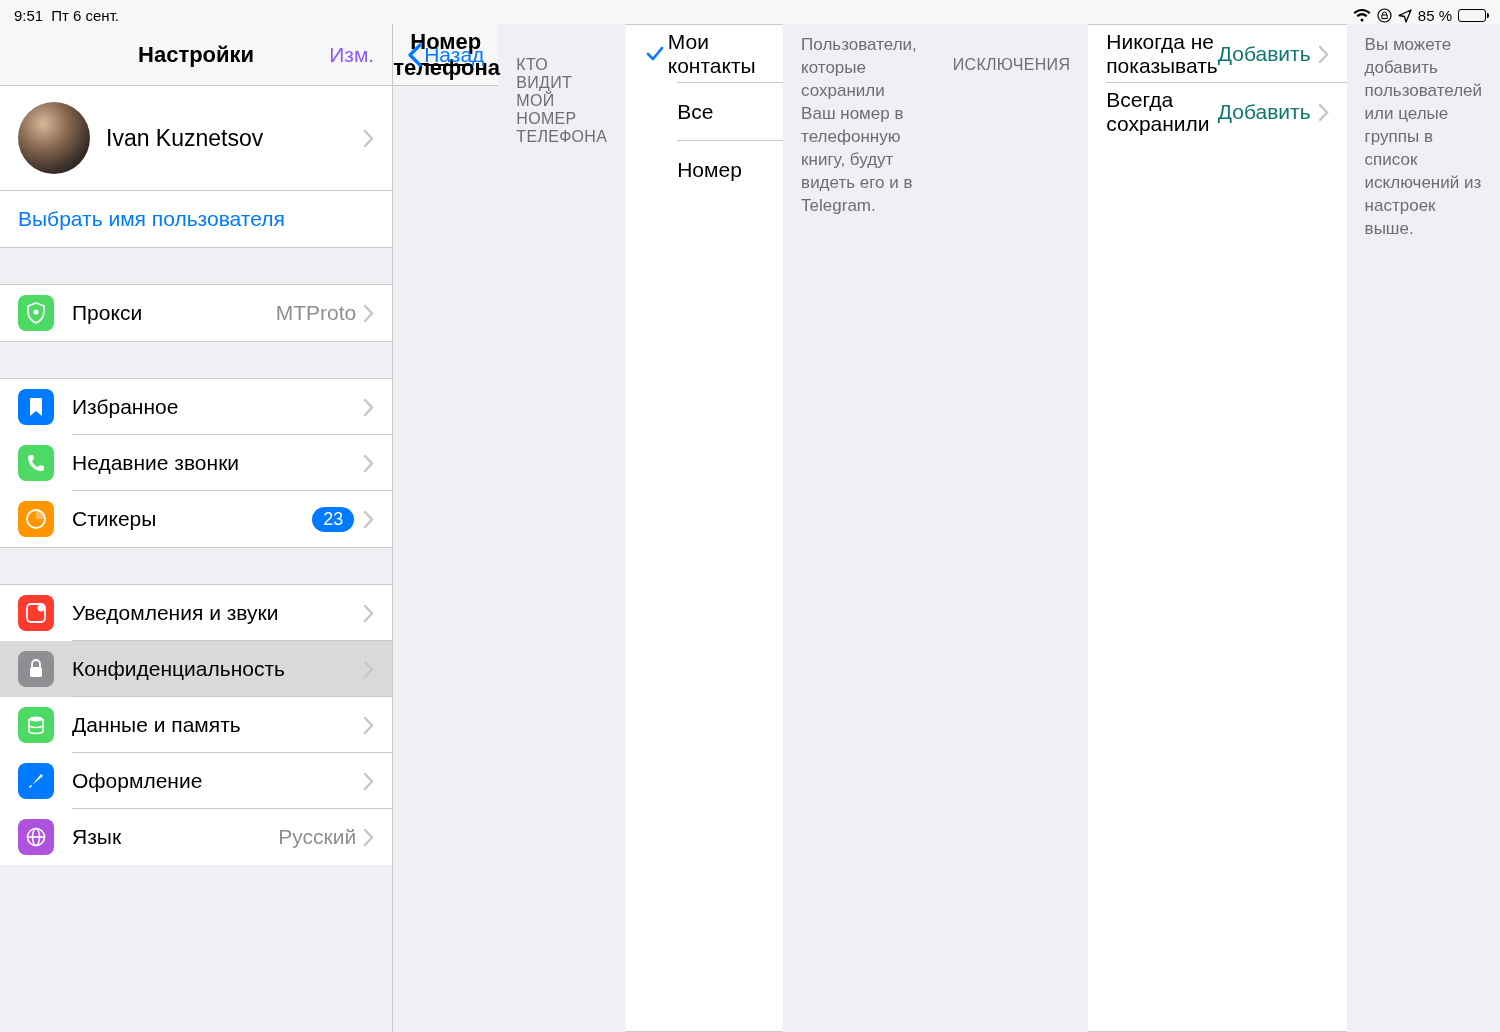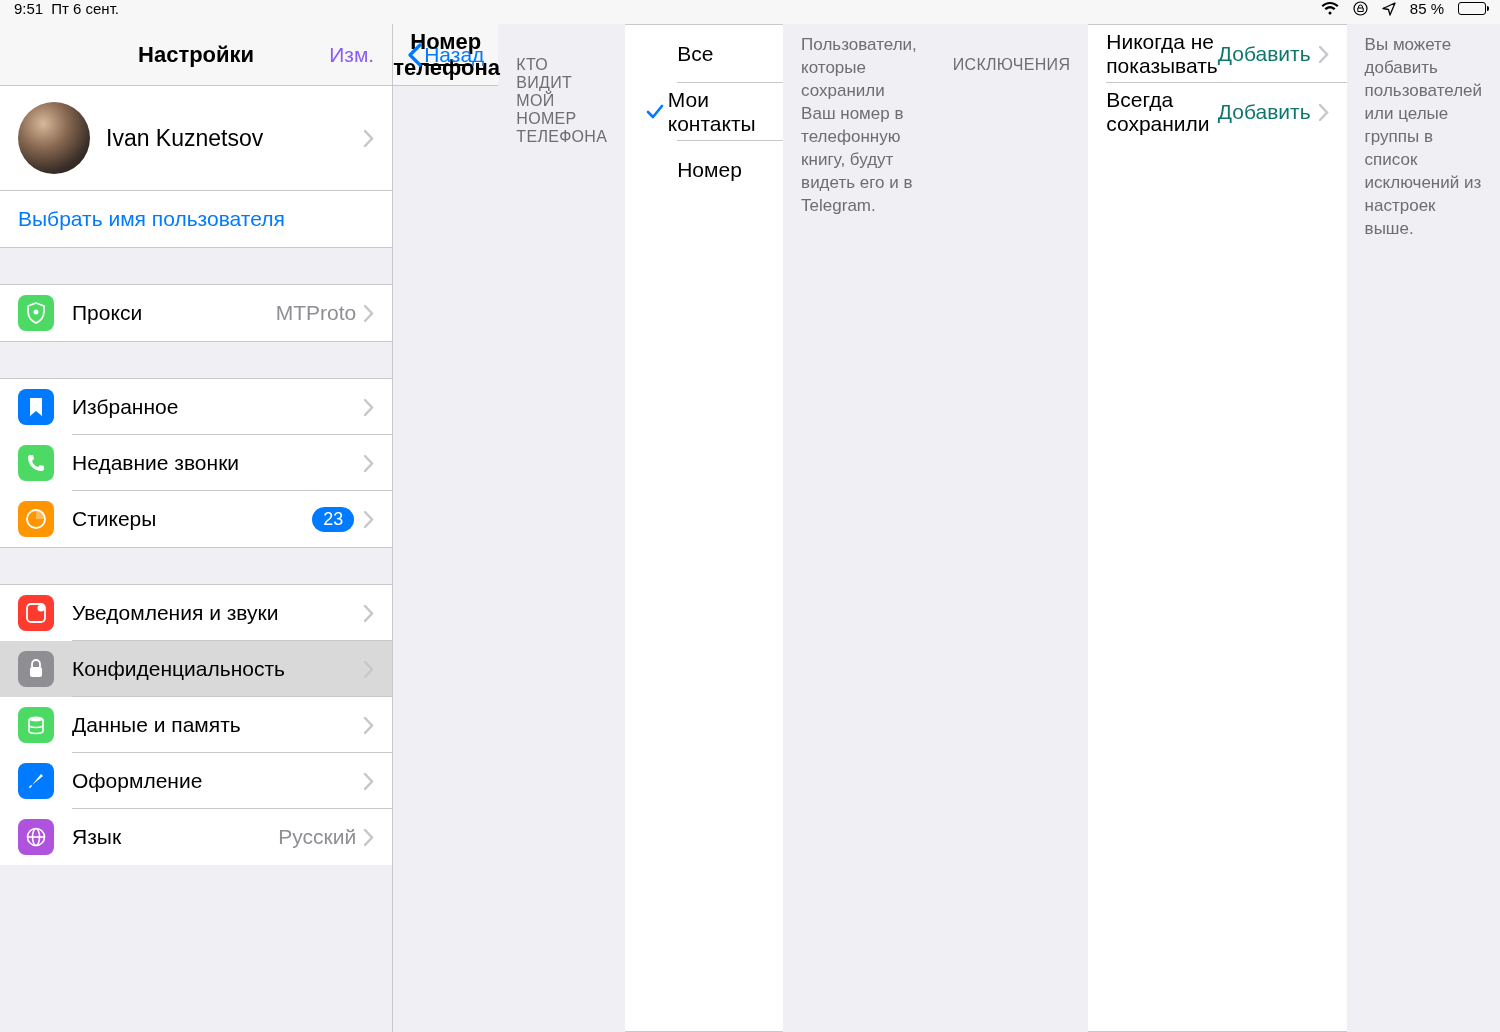--- a/index.html
+++ b/index.html
@@ -7,28 +7,28 @@
     font-family: -apple-system, BlinkMacSystemFont, "Helvetica Neue", Arial, sans-serif;
     background: #efeff4;
     width: 1500px;
     height: 1032px;
     overflow: hidden;
     color: #000;
   }
   .statusbar {
     height: 24px;
     display: flex;
-    align-items: flex-start;
+    align-items: flex-end;
     justify-content: space-between;
     padding: 0 14px;
     font-size: 15px;
     background: #f7f7f7;
   }
   .statusbar .left { display:flex; gap:8px; align-items:center;}
-  .statusbar .right { display:flex; gap:14px; align-items:center;}
+  .statusbar .right { display:flex; gap:6px; align-items:center;}
   .battery-icon {
     width: 28px; height: 13px; border: 1.5px solid #000; border-radius: 3px;
     position: relative;
   }
   .battery-icon::after {
     content:''; position:absolute; right:-4px; top:3px; width:2.5px; height:5px;
     background:#000; border-radius:0 2px 2px 0;
   }
   .battery-icon .fill { background:#000; height:100%; width:85%; border-radius:1px; }
   .container {
@@ -357,31 +357,31 @@
             <path d="M13 2L3 12l10 10" stroke="#007aff" stroke-width="3.2" fill="none" stroke-linecap="round" stroke-linejoin="round"></path>
           </svg>
         <span>Назад</span>
       </div>
       <div class="title">Номер телефона</div>
     </div>
 
     <div class="section-header">КТО ВИДИТ МОЙ НОМЕР ТЕЛЕФОНА</div>
     <div class="cell-group group-border-top group-border-bottom">
       <div class="option-cell">
-        <div class="check"></div>
-        <div class="opt-label">Все</div>
-        <div class="sep"></div>
-      </div>
-      <div class="option-cell">
         <div class="check">
           <svg width="18" height="16" viewBox="0 0 18 16">
               <path d="M2 8l5 5L16 2" stroke="#007aff" stroke-width="2.6" fill="none" stroke-linecap="round" stroke-linejoin="round"></path>
             </svg>
         </div>
         <div class="opt-label">Мои контакты</div>
+        <div class="sep"></div>
+      </div>
+      <div class="option-cell">
+        <div class="check"></div>
+        <div class="opt-label">Все</div>
         <div class="sep"></div>
       </div>
       <div class="option-cell">
         <div class="check"></div>
         <div class="opt-label">Номер</div>
 
       </div>
     </div>
     <div class="section-footer">Пользователи, которые сохранили Ваш номер в телефонную книгу, будут видеть его и в Telegram.</div>
 

